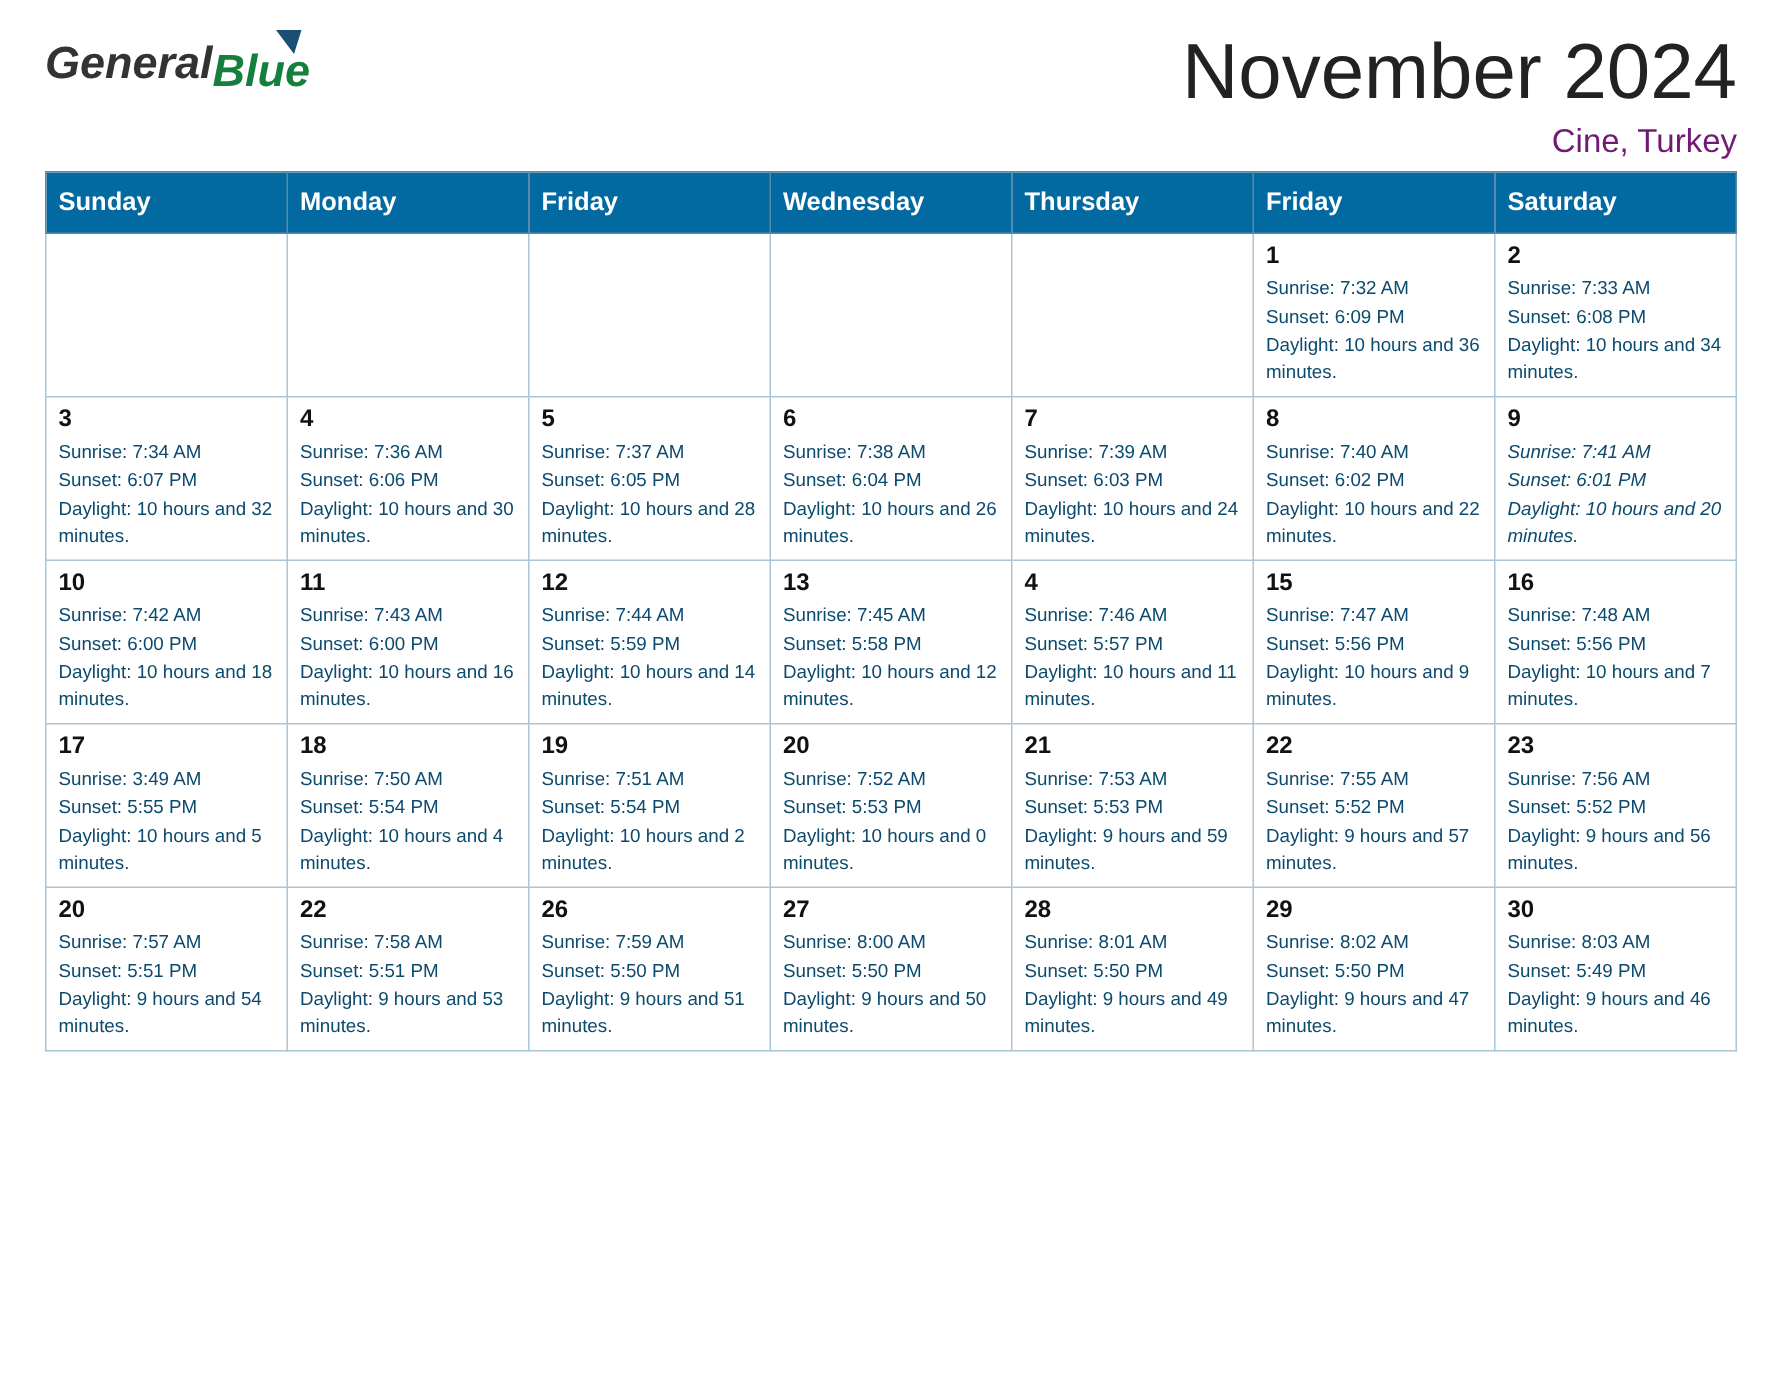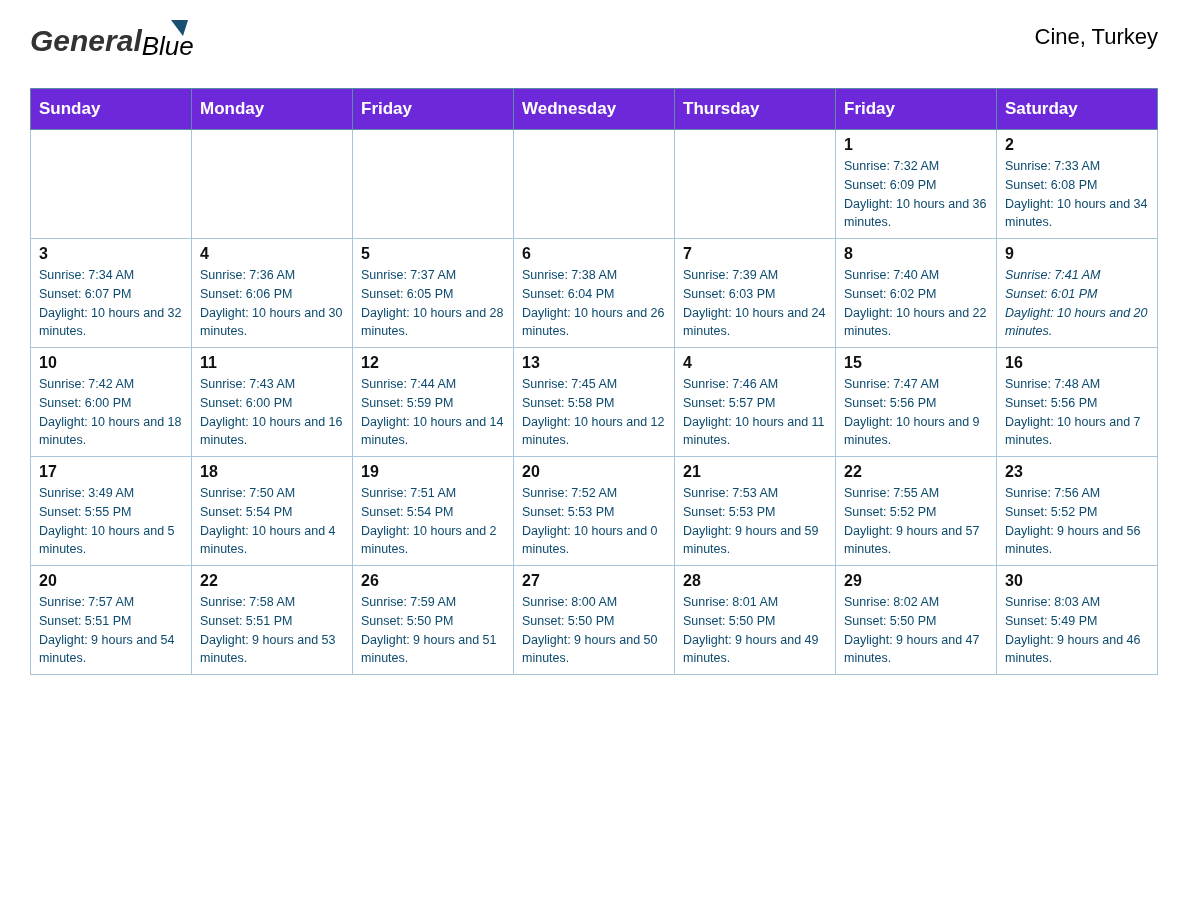--- a/index.html
+++ b/index.html
@@ -7,43 +7,43 @@
       font-family: Arial, sans-serif;
       background: #fff;
       width: 1188px;
       min-height: 918px;
       padding: 20px 30px;
     }
     .header {
       display: flex;
       justify-content: space-between;
       align-items: flex-start;
-      margin-bottom: 26px;
+      margin-bottom: 7px;
     }
     .title-block {
       text-align: right;
     }
     .month-title {
       font-size: 52px;
       font-weight: normal;
       color: #222;
       line-height: 1.1;
     }
     .location {
       font-size: 22px;
-      color: #000000;
+      color: #701a75;
       margin-top: 4px;
     }
     .calendar {
       width: 100%;
       border-collapse: collapse;
       border: 1px solid #5d8aa8;
     }
     .calendar th {
-      background-color: #6d28d9;
+      background-color: #0369a1;
       color: #fff;
       font-size: 17px;
       font-weight: bold;
       padding: 10px 8px;
       text-align: left;
       border: 1px solid #5d8aa8;
     }
     .calendar td {
       vertical-align: top;
       border: 1px solid #aac4d8;
@@ -88,39 +88,40 @@
       width: 0;
       height: 0;
       border-left: 12px solid transparent;
       border-right: 5px solid transparent;
       border-top: 16px solid #1a4f72;
       align-self: flex-end;
       margin-right: 6px;
       margin-bottom: 1px;
     }
     .blue-text {
-      font-size: 26px;
-      font-weight: normal;
-      color: #000000;
+      font-size: 30px;
+      font-weight: bold;
+      color: #15803d;
       font-style: italic;
       margin-top: -6px;
     }
   </style>
 </head>
 <body>
 
 <div class="header">
   <div class="logo-container">
     <span class="general-text">General</span>
     <div class="blue-section">
       <div class="triangle-down"></div>
       <span class="blue-text">Blue</span>
     </div>
   </div>
   <div class="title-block">
+    <div class="month-title">November 2024</div>
     <div class="location">Cine, Turkey</div>
   </div>
 </div>
 
 <table class="calendar">
   <thead>
     <tr>
       <th>Sunday</th>
       <th>Monday</th>
       <th>Friday</th>

